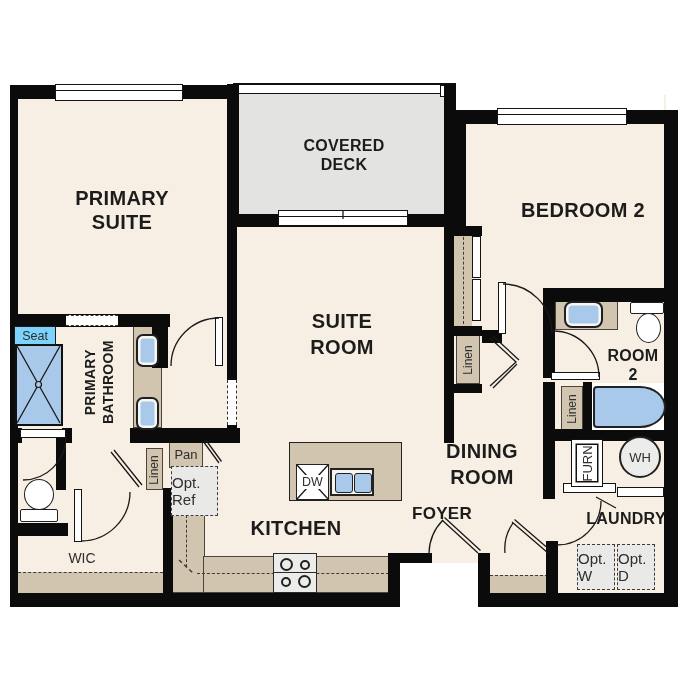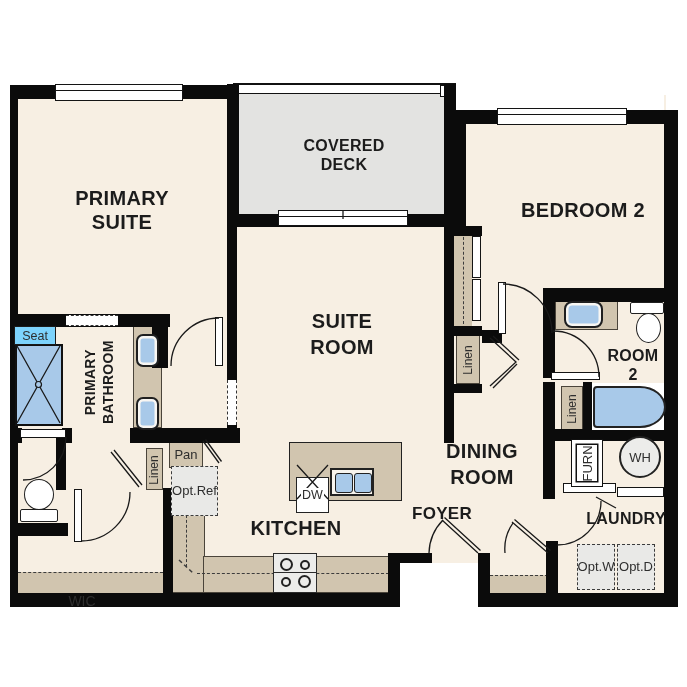--- a/index.html
+++ b/index.html
@@ -9,22 +9,22 @@
   .wall{position:absolute;background:#0b0b0b;}
   .floor{position:absolute;background:#f7efe3;}
   .white{position:absolute;background:#ffffff;}
   .tan{position:absolute;background:#d1c5af;border:1px solid #4a443a;box-sizing:border-box;}
   .leaf{position:absolute;background:#fff;border:1.2px solid #141414;box-sizing:border-box;}
   .win{position:absolute;background:#fff;border:1.2px solid #141414;box-sizing:border-box;}
   .win .mull{display:block;border-top:1.2px solid #141414;margin-top:5px;}
   .dashopen-h{position:absolute;background:#fff;border-top:1.6px dashed #333;border-bottom:1.6px dashed #333;box-sizing:border-box;}
   .dashopen-v{position:absolute;background:#fff;border-left:1.6px dashed #333;border-right:1.6px dashed #333;box-sizing:border-box;}
   .graybox{position:absolute;background:#e9e9e7;border:1.5px dashed #3c3c3c;box-sizing:border-box;
-           display:flex;align-items:center;justify-content:center;
-           color:#2e2e2e;font-size:13px;line-height:1.15;}
+           display:flex;flex-direction:column;align-items:flex-start;justify-content:center;
+           color:#2e2e2e;font-size:15px;line-height:1.15;}
   .lbl{position:absolute;font-weight:bold;color:#1c1c1c;text-align:center;letter-spacing:.3px;}
   .sm{position:absolute;color:#2e2e2e;text-align:center;font-weight:normal;}
   .rot{transform:rotate(-90deg);}
   .bluefix{background:#a8c9e9;border:2px solid #1f1f1f;box-sizing:border-box;
            box-shadow:inset 0 0 0 2.5px #f8f6f2;border-radius:7px;position:absolute;}
   .toilet-tank{position:absolute;background:#fff;border:1.5px solid #1f1f1f;box-sizing:border-box;border-radius:2px;}
   .toilet-bowl{position:absolute;background:#fff;border:1.5px solid #1f1f1f;box-sizing:border-box;border-radius:50%;}
   svg.overlay{position:absolute;left:0;top:0;pointer-events:none;}
 </style>
 </head>
@@ -117,21 +117,21 @@
 
   <div class="abs" style="left:15px;top:344px;width:48px;height:82px;background:#a8c9e9;border:2.5px solid #111;box-sizing:border-box;"></div>
   <div class="abs" style="left:14px;top:326px;width:42px;height:19px;background:#7dd3fc;border:1.5px solid #1a1a1a;box-sizing:border-box;display:flex;align-items:center;justify-content:center;">
     <span class="sm" style="position:static;font-size:12.5px;">Seat</span>
   </div>
   <div class="bluefix" style="left:136px;top:334px;width:23px;height:33px;"></div>
   <div class="bluefix" style="left:136px;top:397px;width:23px;height:33px;"></div>
   <div class="toilet-bowl" style="left:24px;top:479px;width:30px;height:31px;"></div>
   <div class="toilet-tank" style="left:20px;top:509px;width:38px;height:13px;"></div>
 
-  <div class="abs" style="left:296px;top:464px;width:33px;height:36px;background:#fff;border:1.2px solid #222;box-sizing:border-box;display:flex;align-items:center;justify-content:center;margin-top:13px;">
+  <div class="abs" style="left:296px;top:464px;width:33px;height:36px;background:#fff;border:1.2px solid #222;box-sizing:border-box;display:flex;align-items:center;justify-content:center;">
     <span class="sm" style="position:static;font-size:12.5px;background:#fff;padding:0 1px;z-index:2;">DW</span>
   </div>
   <div class="abs" style="left:330px;top:468px;width:44px;height:28px;background:#f7f4ee;border:2px solid #222;box-sizing:border-box;">
     <div class="abs" style="left:3px;top:3px;width:16px;height:18px;background:#a8c9e9;border:1.2px solid #222;border-radius:3px;"></div>
     <div class="abs" style="left:22px;top:3px;width:16px;height:18px;background:#a8c9e9;border:1.2px solid #222;border-radius:3px;"></div>
   </div>
   <div class="abs" style="left:273px;top:553px;width:44px;height:40px;background:#ececea;border:1.5px solid #2b2b2b;box-sizing:border-box;">
     <div class="abs" style="left:0;top:18px;width:100%;border-top:1px solid #2b2b2b;"></div>
     <div class="abs" style="left:6px;top:4px;width:13px;height:13px;border:2px solid #222;border-radius:50%;box-sizing:border-box;"></div>
     <div class="abs" style="left:26px;top:6px;width:10px;height:10px;border:2px solid #222;border-radius:50%;box-sizing:border-box;"></div>
@@ -195,21 +195,21 @@
   <div class="lbl" style="left:262px;top:310px;width:160px;font-size:20px;">SUITE</div>
   <div class="lbl" style="left:262px;top:336px;width:160px;font-size:20px;">ROOM</div>
   <div class="lbl" style="left:402px;top:440px;width:160px;font-size:20px;">DINING</div>
   <div class="lbl" style="left:402px;top:466px;width:160px;font-size:20px;">ROOM</div>
   <div class="lbl" style="left:216px;top:517px;width:160px;font-size:20px;">KITCHEN</div>
   <div class="lbl" style="left:566px;top:510px;width:120px;font-size:16px;">LAUNDRY</div>
   <div class="lbl" style="left:382px;top:504px;width:120px;font-size:17px;">FOYER</div>
   <div class="lbl" style="left:593px;top:347px;width:80px;font-size:16px;">ROOM</div>
   <div class="lbl" style="left:593px;top:366px;width:80px;font-size:16px;">2</div>
   <div class="lbl rot" style="left:29px;top:364px;width:140px;font-size:14px;line-height:1.3;white-space:normal;">PRIMARY BATHROOM</div>
-  <div class="sm" style="left:52px;top:550px;width:60px;font-size:14px;margin-top:43px;">WIC</div>
+  <div class="sm" style="left:52px;top:550px;width:60px;font-size:14px;">WIC</div>
 
   <div class="sm" style="left:169px;top:447px;width:34px;font-size:13px;">Pan</div>
   <div class="sm rot" style="left:134px;top:463px;width:40px;font-size:12px;">Linen</div>
   <div class="sm rot" style="left:448px;top:353px;width:40px;font-size:12px;">Linen</div>
   <div class="sm rot" style="left:552px;top:402px;width:40px;font-size:12px;">Linen</div>
   <div class="sm rot" style="left:565px;top:456px;width:44px;font-size:13px;">FURN</div>
 
 </div>
 
 </body></html>

